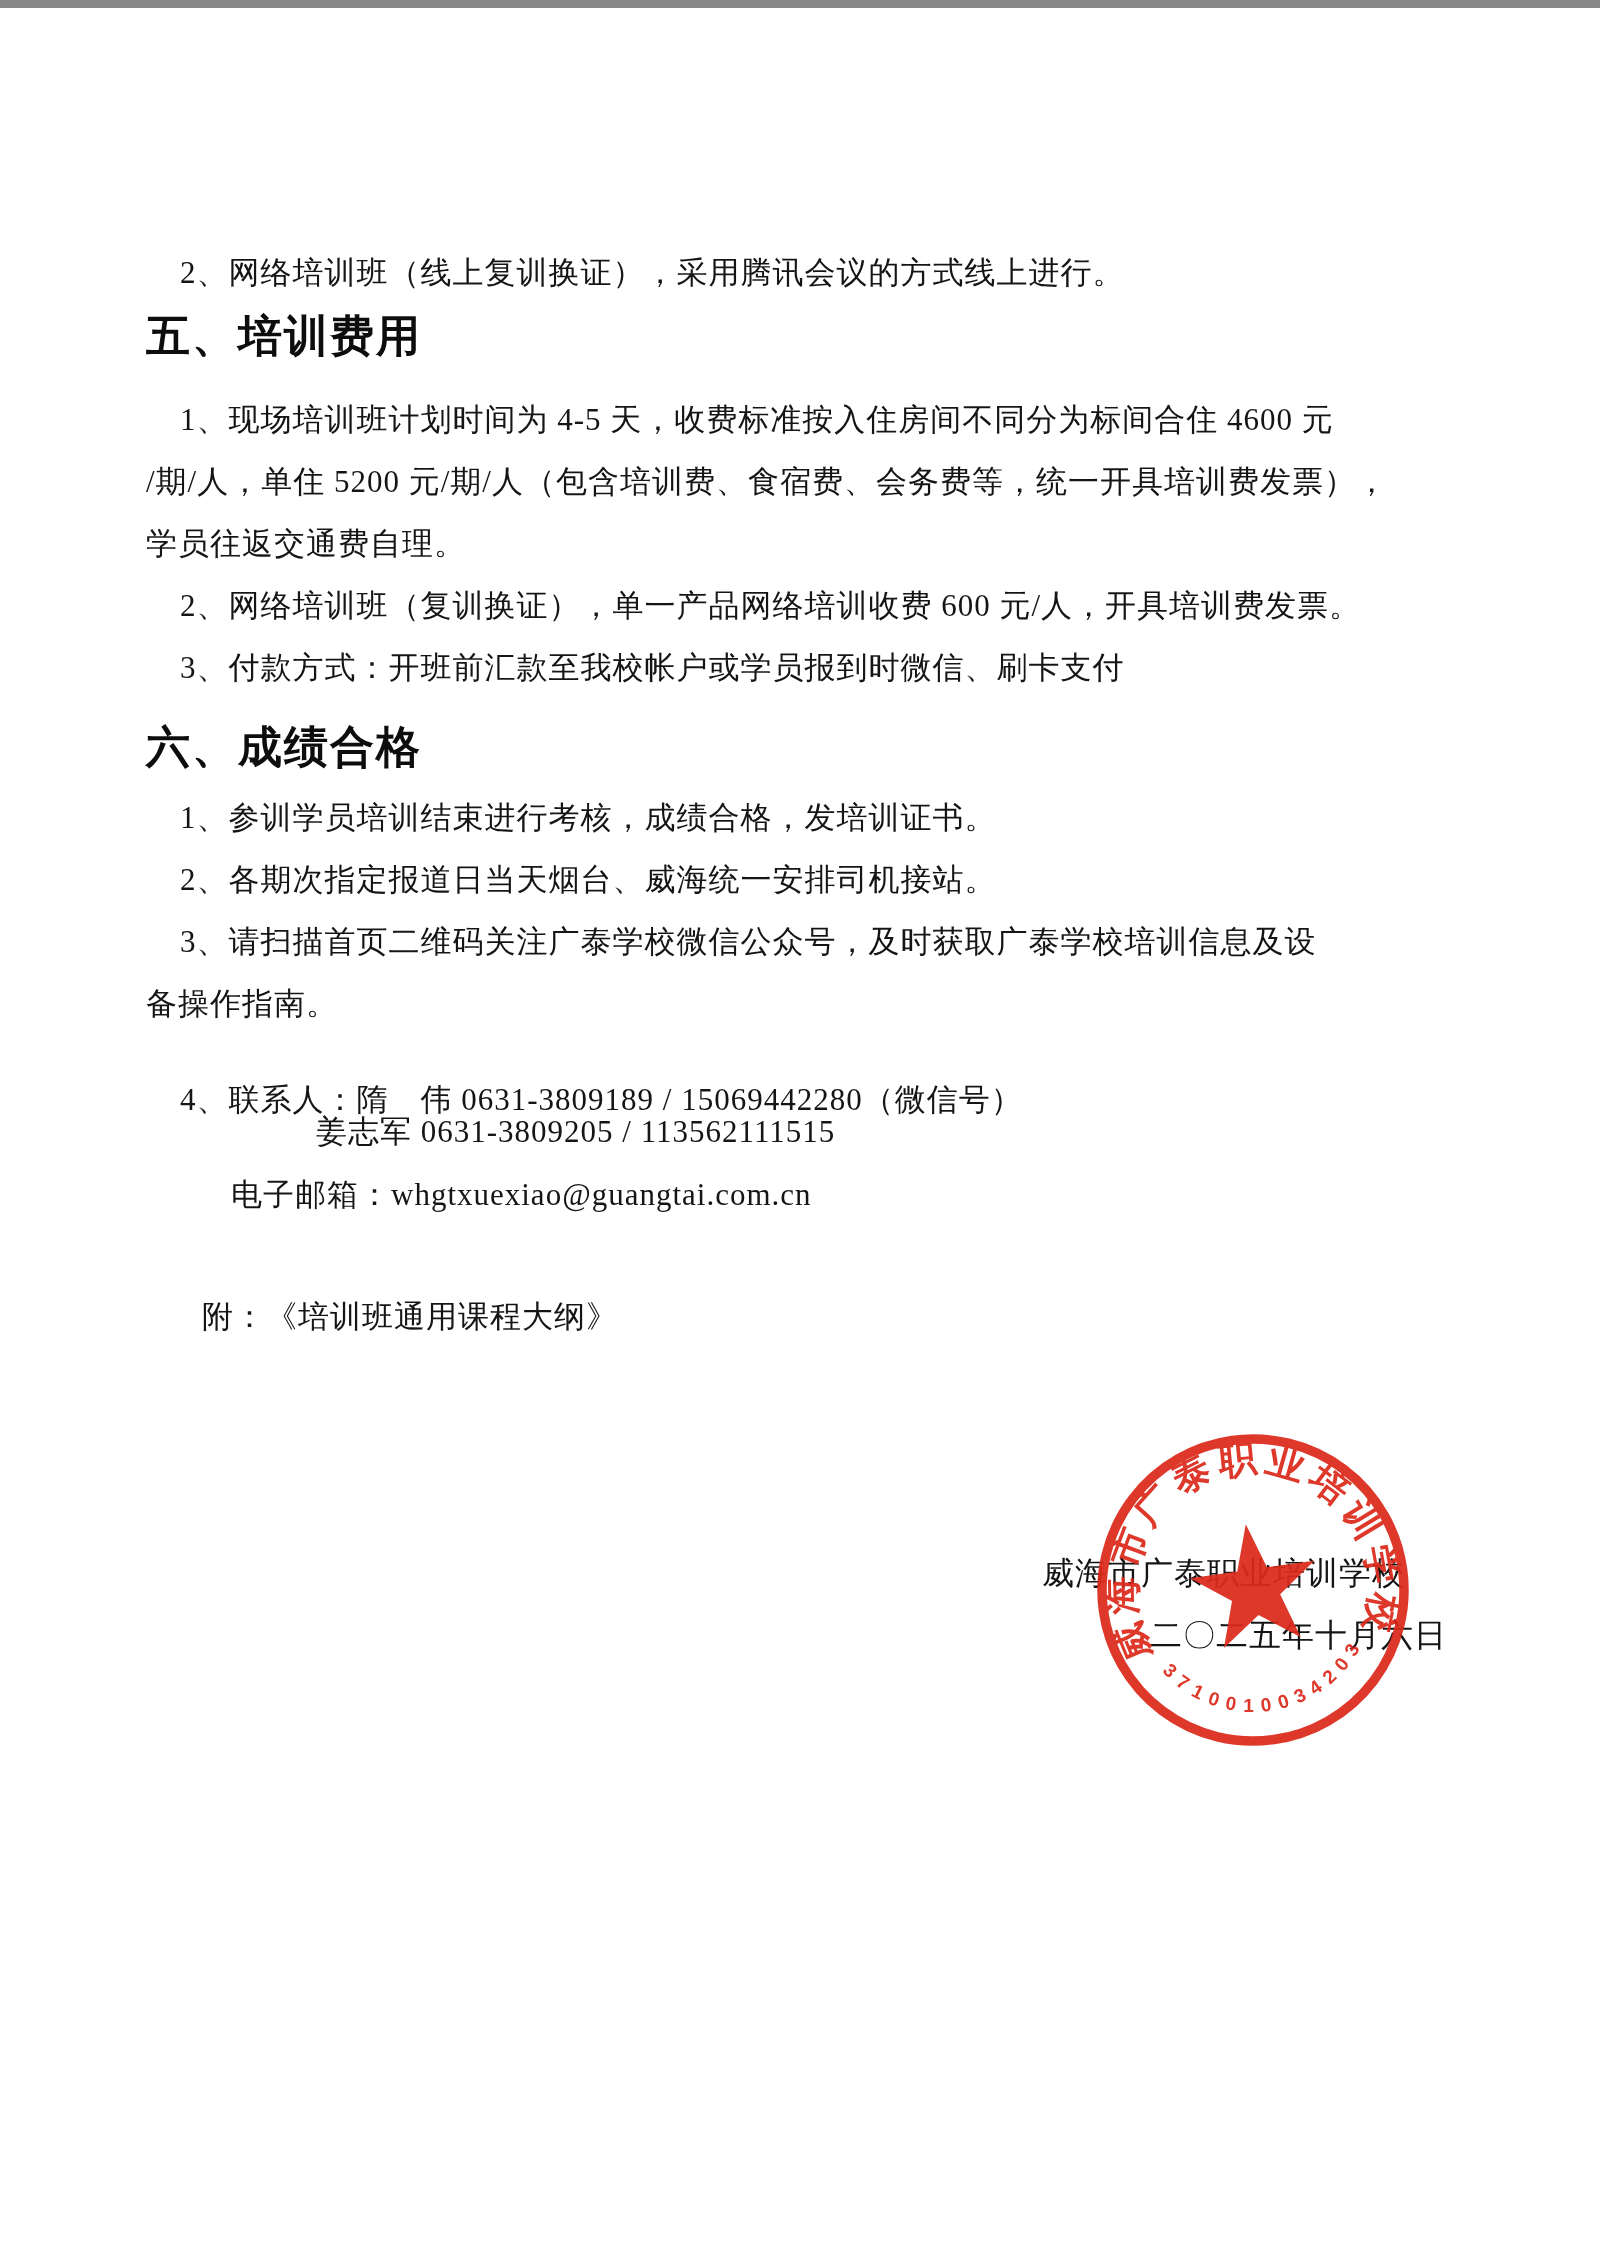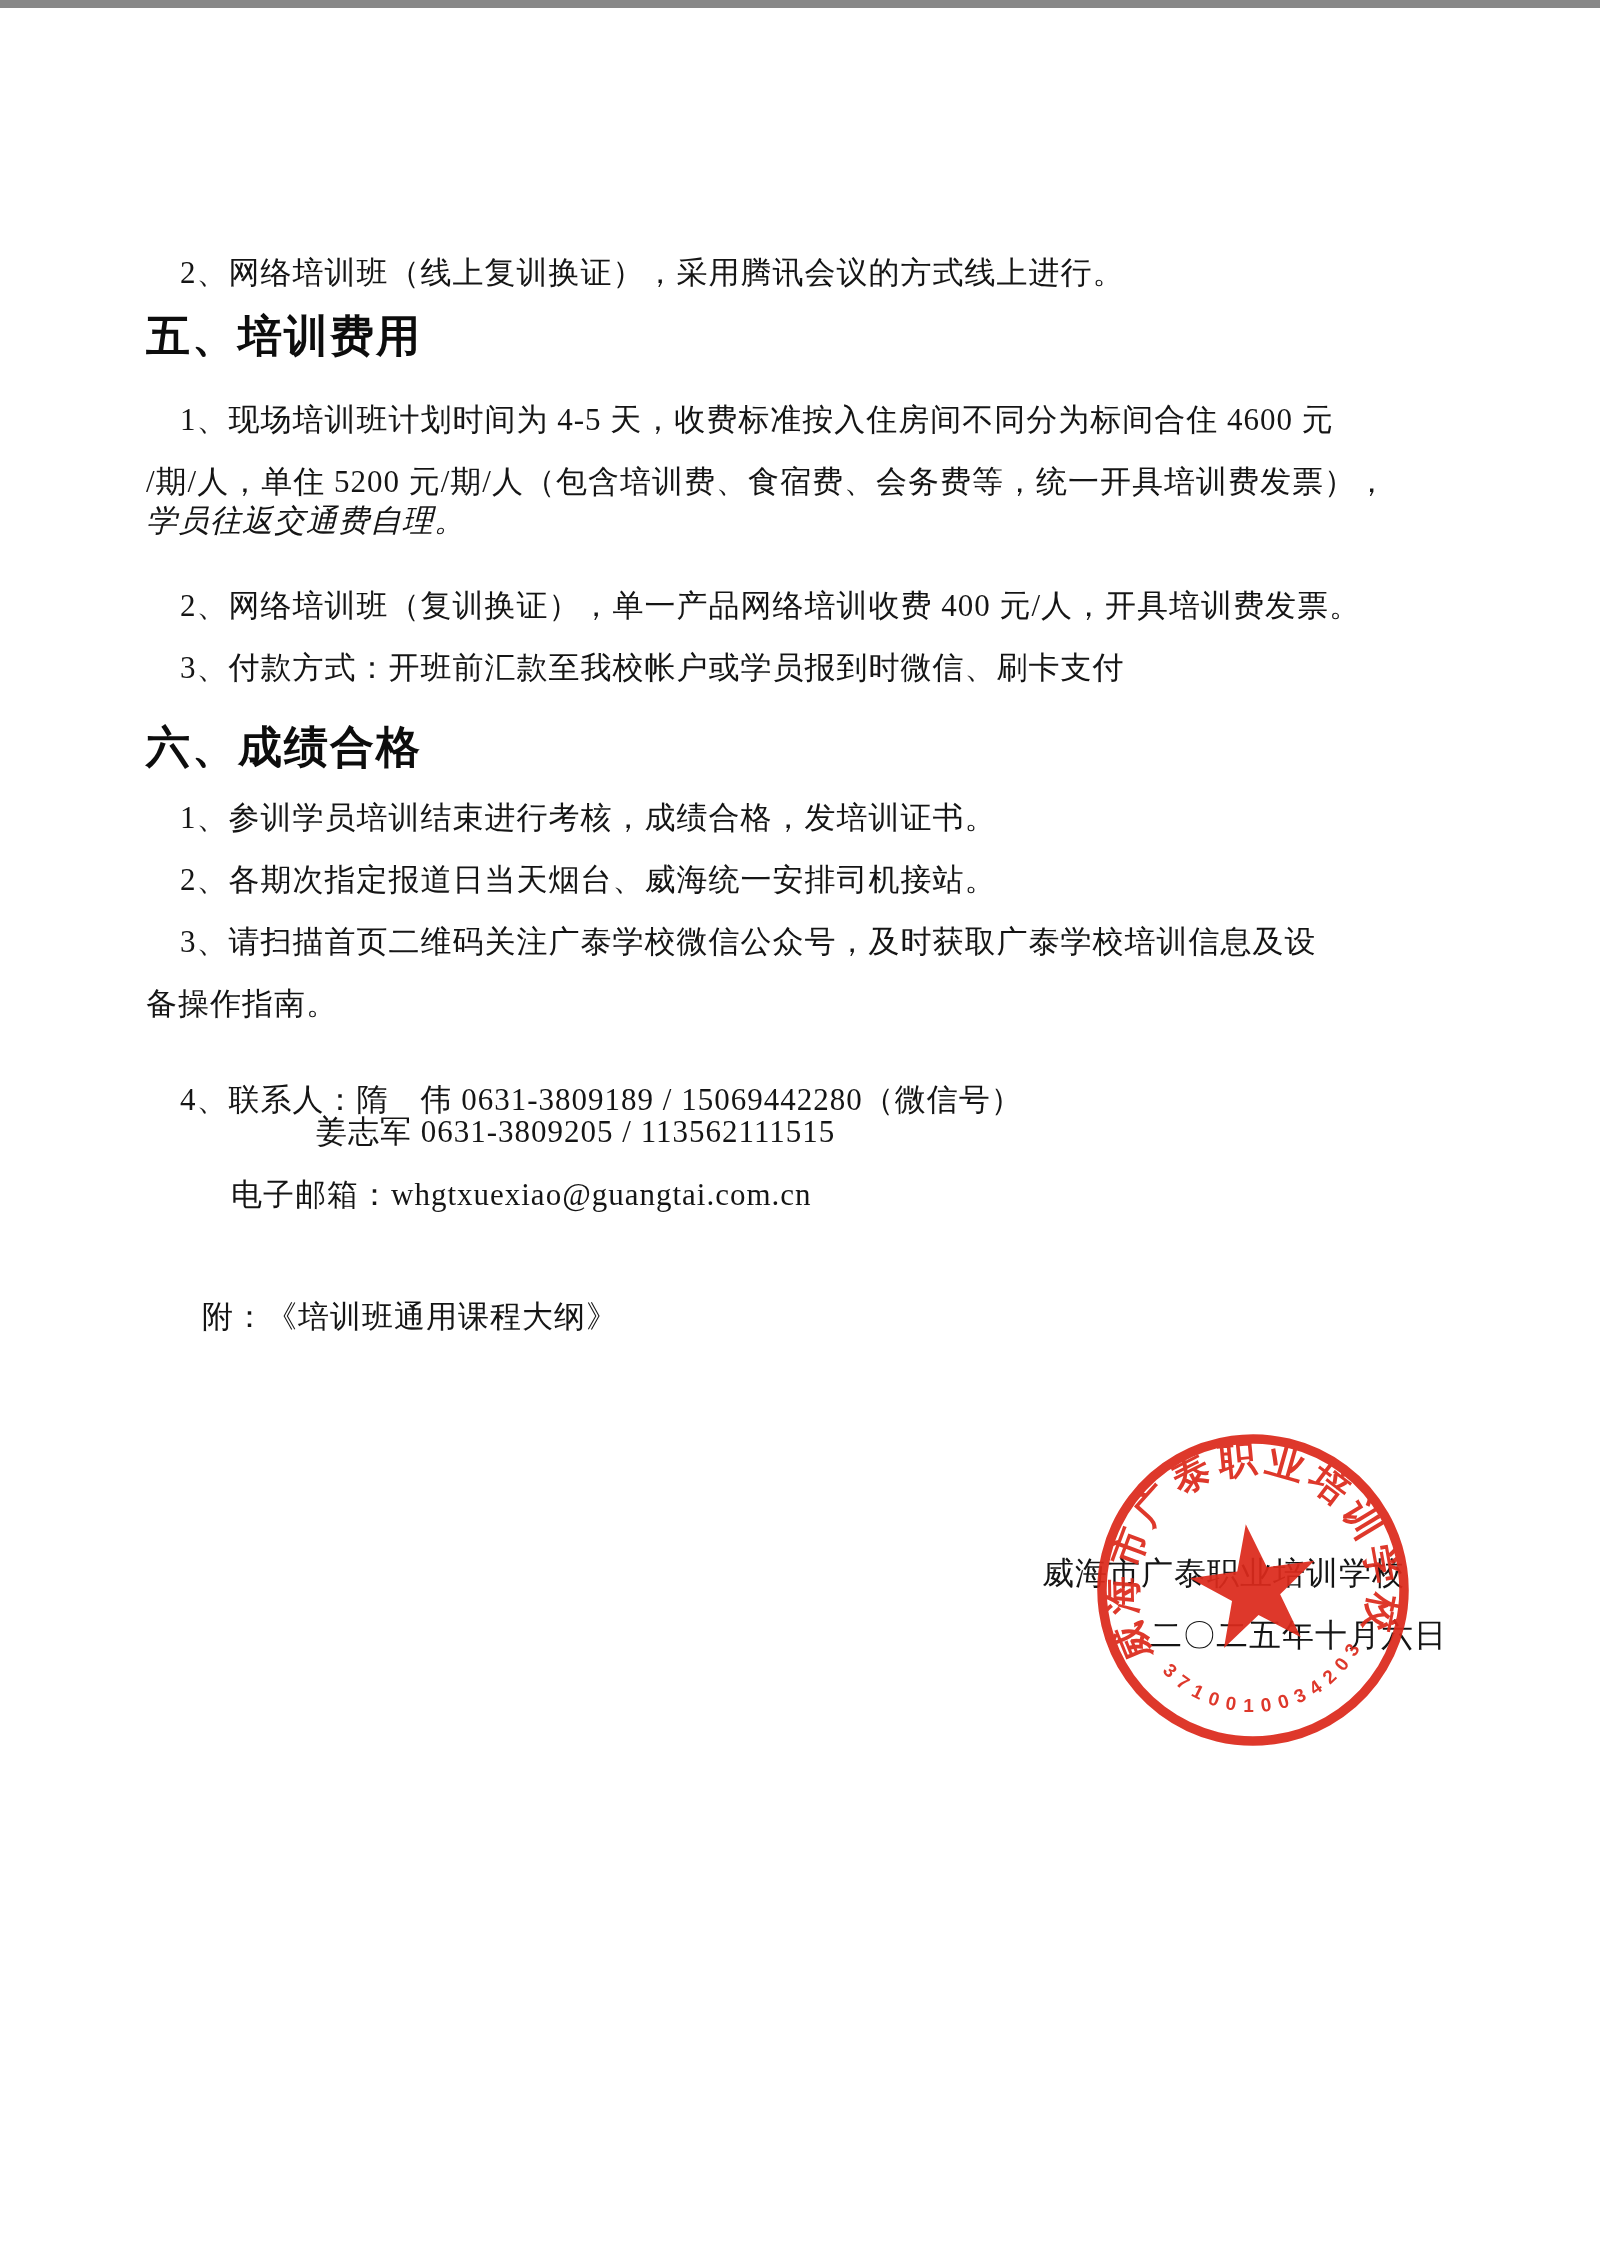--- a/index.html
+++ b/index.html
@@ -55,22 +55,22 @@
 <body>
 
 <div class="page">
 
   <div class="line" style="top:246px;left:180px;">2、网络培训班（线上复训换证），采用腾讯会议的方式线上进行。</div>
 
   <div class="line heading" style="top:303px;left:146px;">五、培训费用</div>
 
   <div class="line" style="top:393px;left:180px;">1、现场培训班计划时间为 4-5 天，收费标准按入住房间不同分为标间合住 4600 元</div>
   <div class="line" style="top:455px;left:146px;text-align:center;">/期/人，单住 5200 元/期/人（包含培训费、食宿费、会务费等，统一开具培训费发票），</div>
-  <div class="line" style="top:494px;left:146px;font-style:italic;">学员往返交通费自理。</div>
-  <div class="line" style="top:579px;left:180px;">2、网络培训班（复训换证），单一产品网络培训收费 400 元/人，开具培训费发票。</div>
+  <div class="line" style="top:517px;left:146px;">学员往返交通费自理。</div>
+  <div class="line" style="top:579px;left:180px;">2、网络培训班（复训换证），单一产品网络培训收费 600 元/人，开具培训费发票。</div>
   <div class="line" style="top:641px;left:180px;">3、付款方式：开班前汇款至我校帐户或学员报到时微信、刷卡支付</div>
 
   <div class="line heading" style="top:714px;left:146px;">六、成绩合格</div>
 
   <div class="line" style="top:791px;left:180px;">1、参训学员培训结束进行考核，成绩合格，发培训证书。</div>
   <div class="line" style="top:853px;left:180px;">2、各期次指定报道日当天烟台、威海统一安排司机接站。</div>
   <div class="line" style="top:915px;left:180px;">3、请扫描首页二维码关注广泰学校微信公众号，及时获取广泰学校培训信息及设</div>
   <div class="line" style="top:977px;left:146px;">备操作指南。</div>
   <div class="line" style="top:1073px;left:180px;text-align:center;">4、联系人：隋　伟 0631-3809189 / 15069442280（微信号）</div>
   <div class="line" style="top:1105px;left:316px;">姜志军 0631-3809205 / 113562111515</div>

